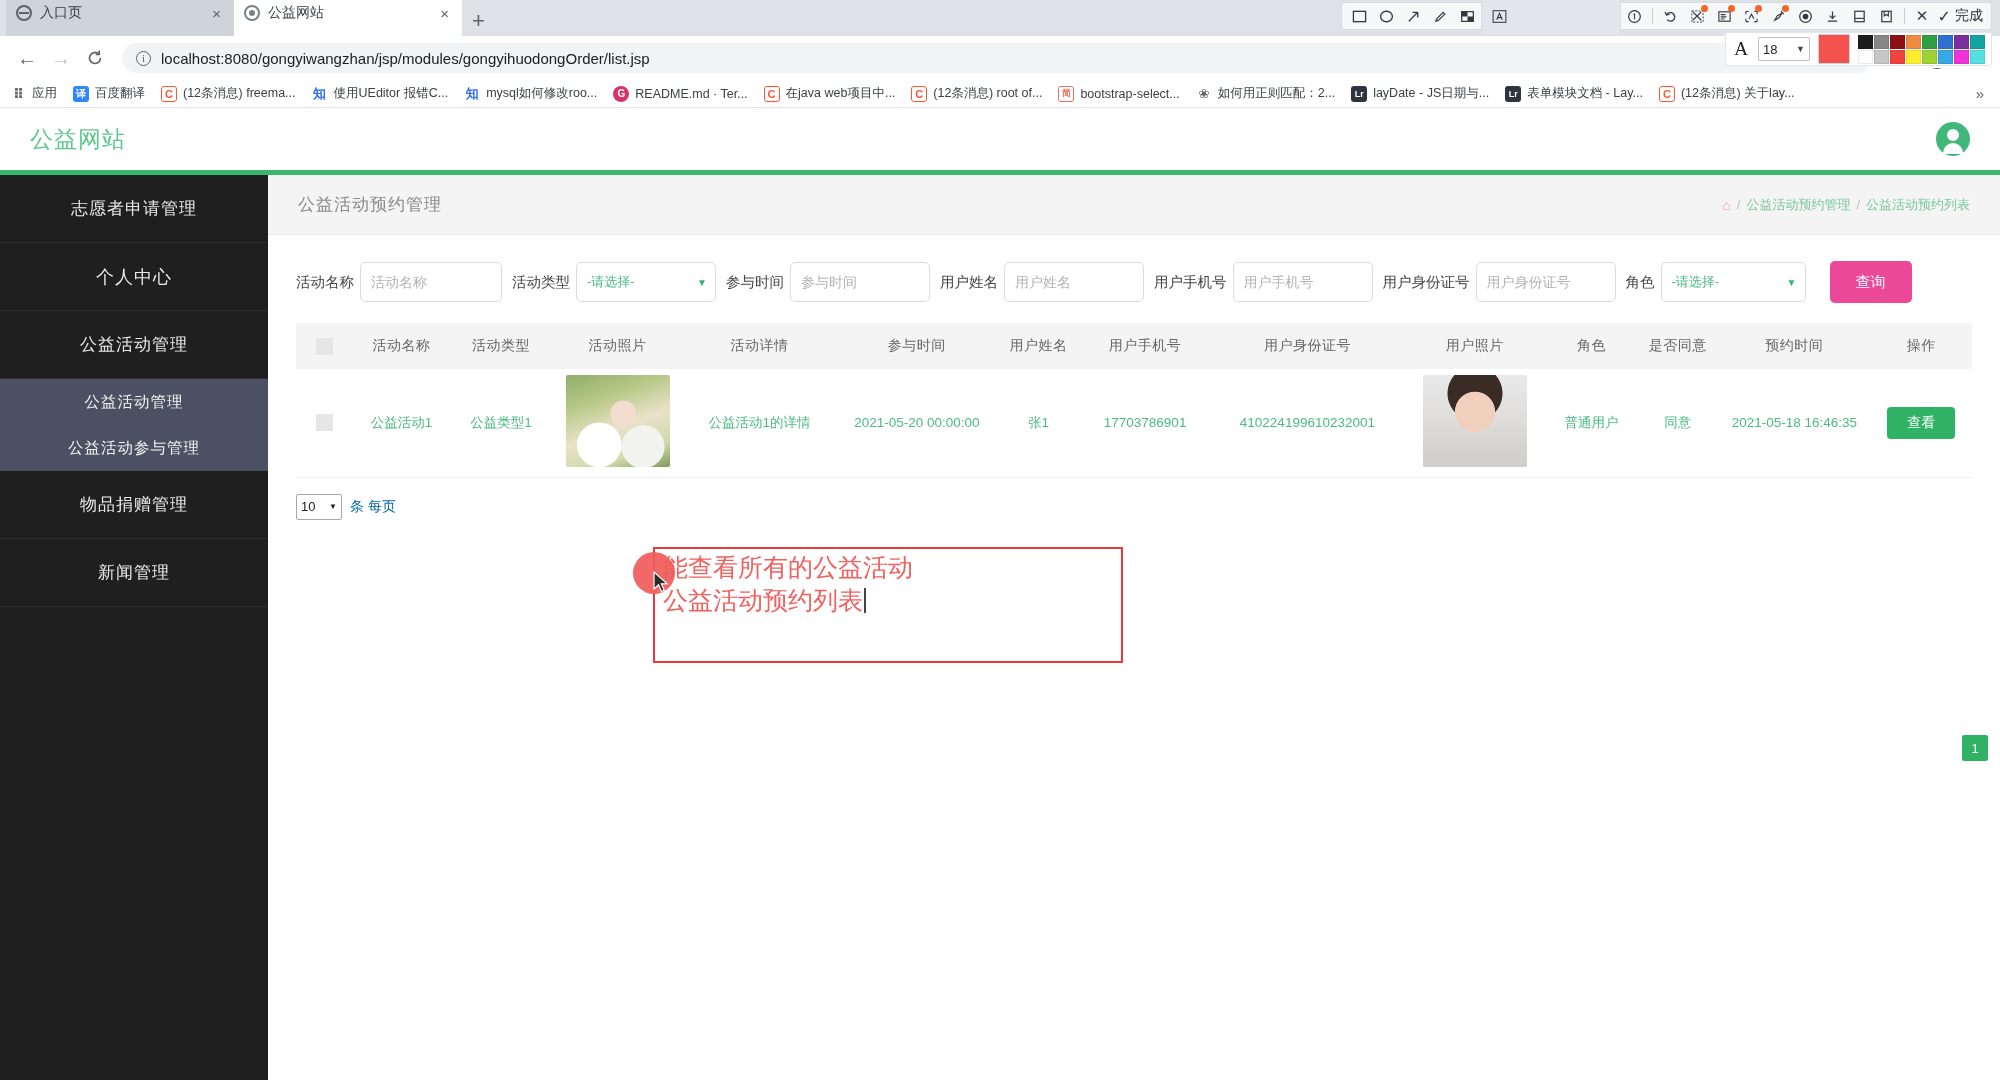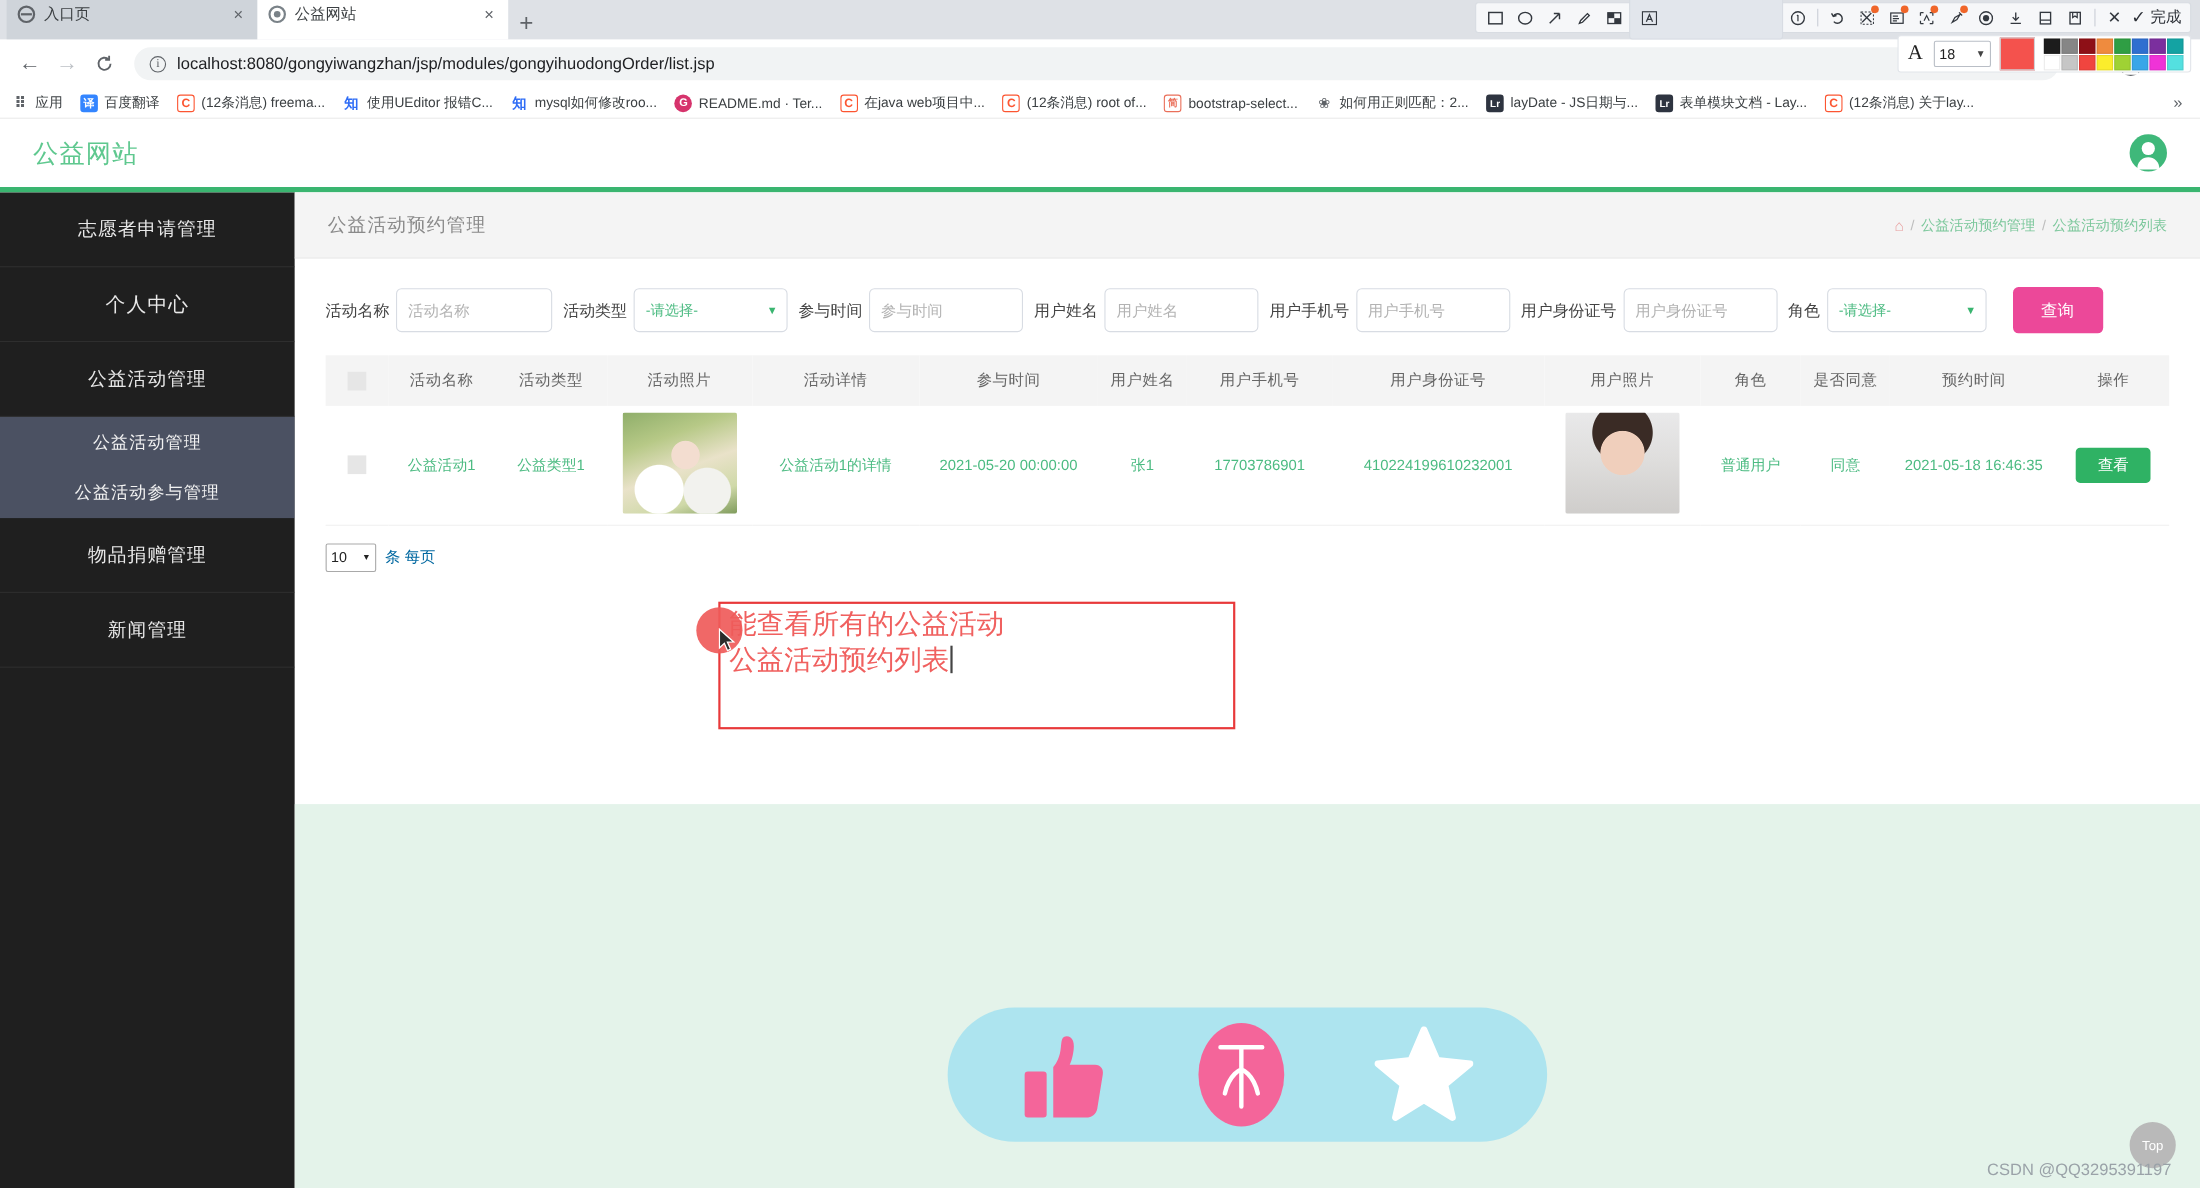--- a/index.html
+++ b/index.html
@@ -683,43 +683,20 @@
 
         <div class="pager">
           <div class="pg-select">
             <span>10</span>
             <span class="cv">▼</span>
           </div>
           <span class="pg-text">条 每页</span>
         </div>
         <div class="pg-num">1</div>
 
-        <div class="mint-area">
-          <div class="footer-pill">
-            <span class="pill-ico">
-              <svg width="78" height="86" viewBox="0 0 78 86">
-                <rect x="2" y="40" width="20" height="42" rx="3" fill="#f4659a"></rect>
-                <path d="M28 82 L28 36 C28 36 32 32 34 24 C36 16 34 8 40 8 C46 8 48 14 46 24 C45 30 43 34 43 34 L66 34 C71 34 74 38 73 43 L68 74 C67 79 63 82 58 82 Z" fill="#f4659a"></path>
-              </svg>
-            </span>
-            <span class="pill-ico">
-              <svg width="82" height="98" viewBox="0 0 82 98">
-                <ellipse cx="41" cy="49" rx="39" ry="47" fill="#f4659a"></ellipse>
-                <path d="M41 24 L41 78 M22 24 L60 24 M41 44 C41 44 30 48 26 66 M41 44 C41 44 52 48 56 66" stroke="#fff" stroke-width="4" fill="none" stroke-linecap="round"></path>
-              </svg>
-            </span>
-            <span class="pill-ico">
-              <svg width="90" height="88" viewBox="0 0 90 88">
-                <path d="M45 3 L57 31 L87 34 L64 53 L71 83 L45 67 L19 83 L26 53 L3 34 L33 31 Z" fill="#fff" stroke="#fff" stroke-width="6" stroke-linejoin="round"></path>
-              </svg>
-            </span>
-          </div>
-          <div class="top-btn">Top</div>
-          <div class="watermark">CSDN @QQ3295391197</div>
-        </div>
 
       </div>
     </div>
   </div>
 
   <div class="red-blob"></div>
   <div class="annot-box">
     <div class="annot-line">能查看所有的公益活动</div>
     <div class="annot-line">
       <span>公益活动预约列表</span><span class="annot-caret"></span>

